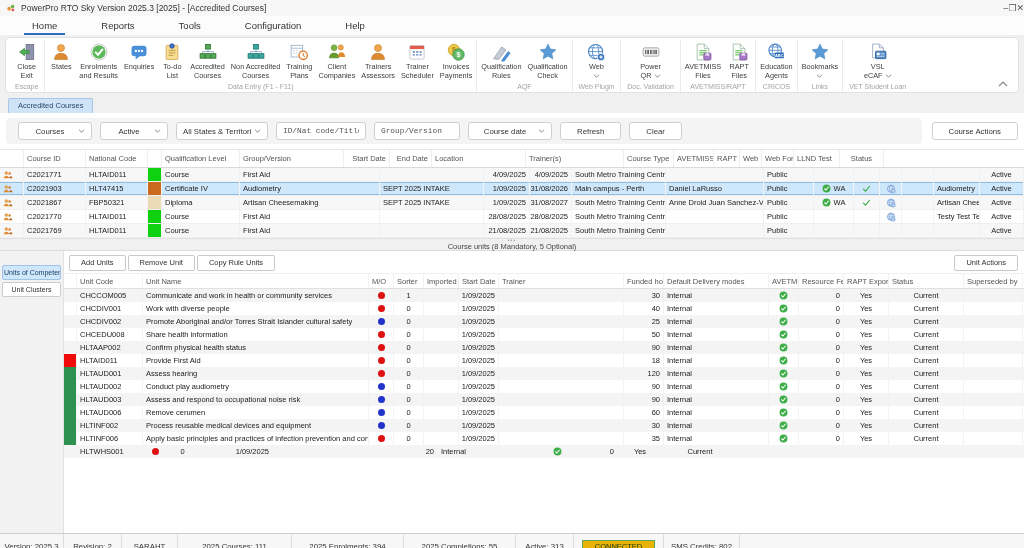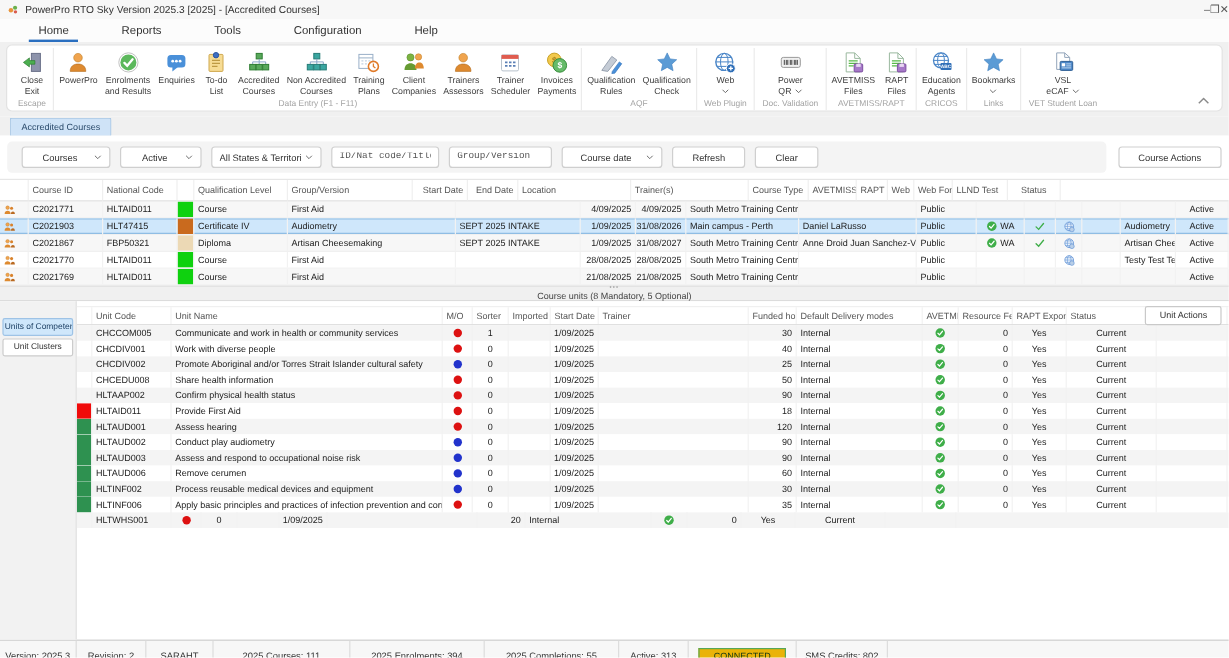--- a/index.html
+++ b/index.html
@@ -119,21 +119,21 @@
         </div>
         <div class="rcaption">Escape</div>
       </div>
       <div class="rgroup">
         <div class="rbtns">
           <div class="rbtn">
             <svg class="" viewBox="0 0 24 24">
               <circle cx="12" cy="7.3" r="4.3" fill="#f0a44e" stroke="#c07c22" stroke-width="0.6"></circle>
               <path d="M4.2 21c0-5.2 3.5-7.4 7.8-7.4s7.8 2.2 7.8 7.4z" fill="#de8a2f" stroke="#b06a1c" stroke-width="0.6"></path>
             </svg>
-            <span class="rlabel">PowerPro</span>
+            <span class="rlabel">States</span>
           </div>
           <div class="rbtn">
             <svg class="" viewBox="0 0 24 24">
               <circle cx="12" cy="12" r="9.6" fill="#fff" stroke="#c3c3c3"></circle>
               <circle cx="12" cy="12" r="8" fill="#5cb85c"></circle>
               <path d="M8 12.5l2.8 2.8 5.4-6.4" stroke="#fff" stroke-width="2.3" fill="none" stroke-linecap="round"></path>
             </svg>
             <span class="rlabel">Enrolments<br>and Results</span>
           </div>
           <div class="rbtn">
@@ -597,20 +597,25 @@
   <div class="grip">•••</div>
   <div class="slabel">Course units (8 Mandatory, 5 Optional)</div>
 </div>
 
 <div class="units-area">
   <div class="units-sidebar" id="unitsSidebar">
       <div class="side-tab active">Units of Competency</div>
       <div class="side-tab">Unit Clusters</div>
     </div>
   <div class="units-main">
+    <div class="units-toolbar" id="unitsToolbar">
+        <button class="ubtn">Add Units</button>
+        <button class="ubtn">Remove Unit</button>
+        <button class="ubtn">Copy Rule Units</button>
+      </div>
     <button class="ubtn unit-actions">Unit Actions</button>
     <div id="unitsGrid">
         <div class="ughead">
           <div class="ugh" style="width:13px"></div>
           <div class="ugh" style="width:66px">Unit Code</div>
           <div class="ugh" style="width:226px">Unit Name</div>
           <div class="ugh ac" style="width:25px">M/O</div>
           <div class="ugh ac" style="width:30px">Sorter</div>
           <div class="ugh" style="width:35px">Imported</div>
           <div class="ugh ar" style="width:40px">Start Date</div>

